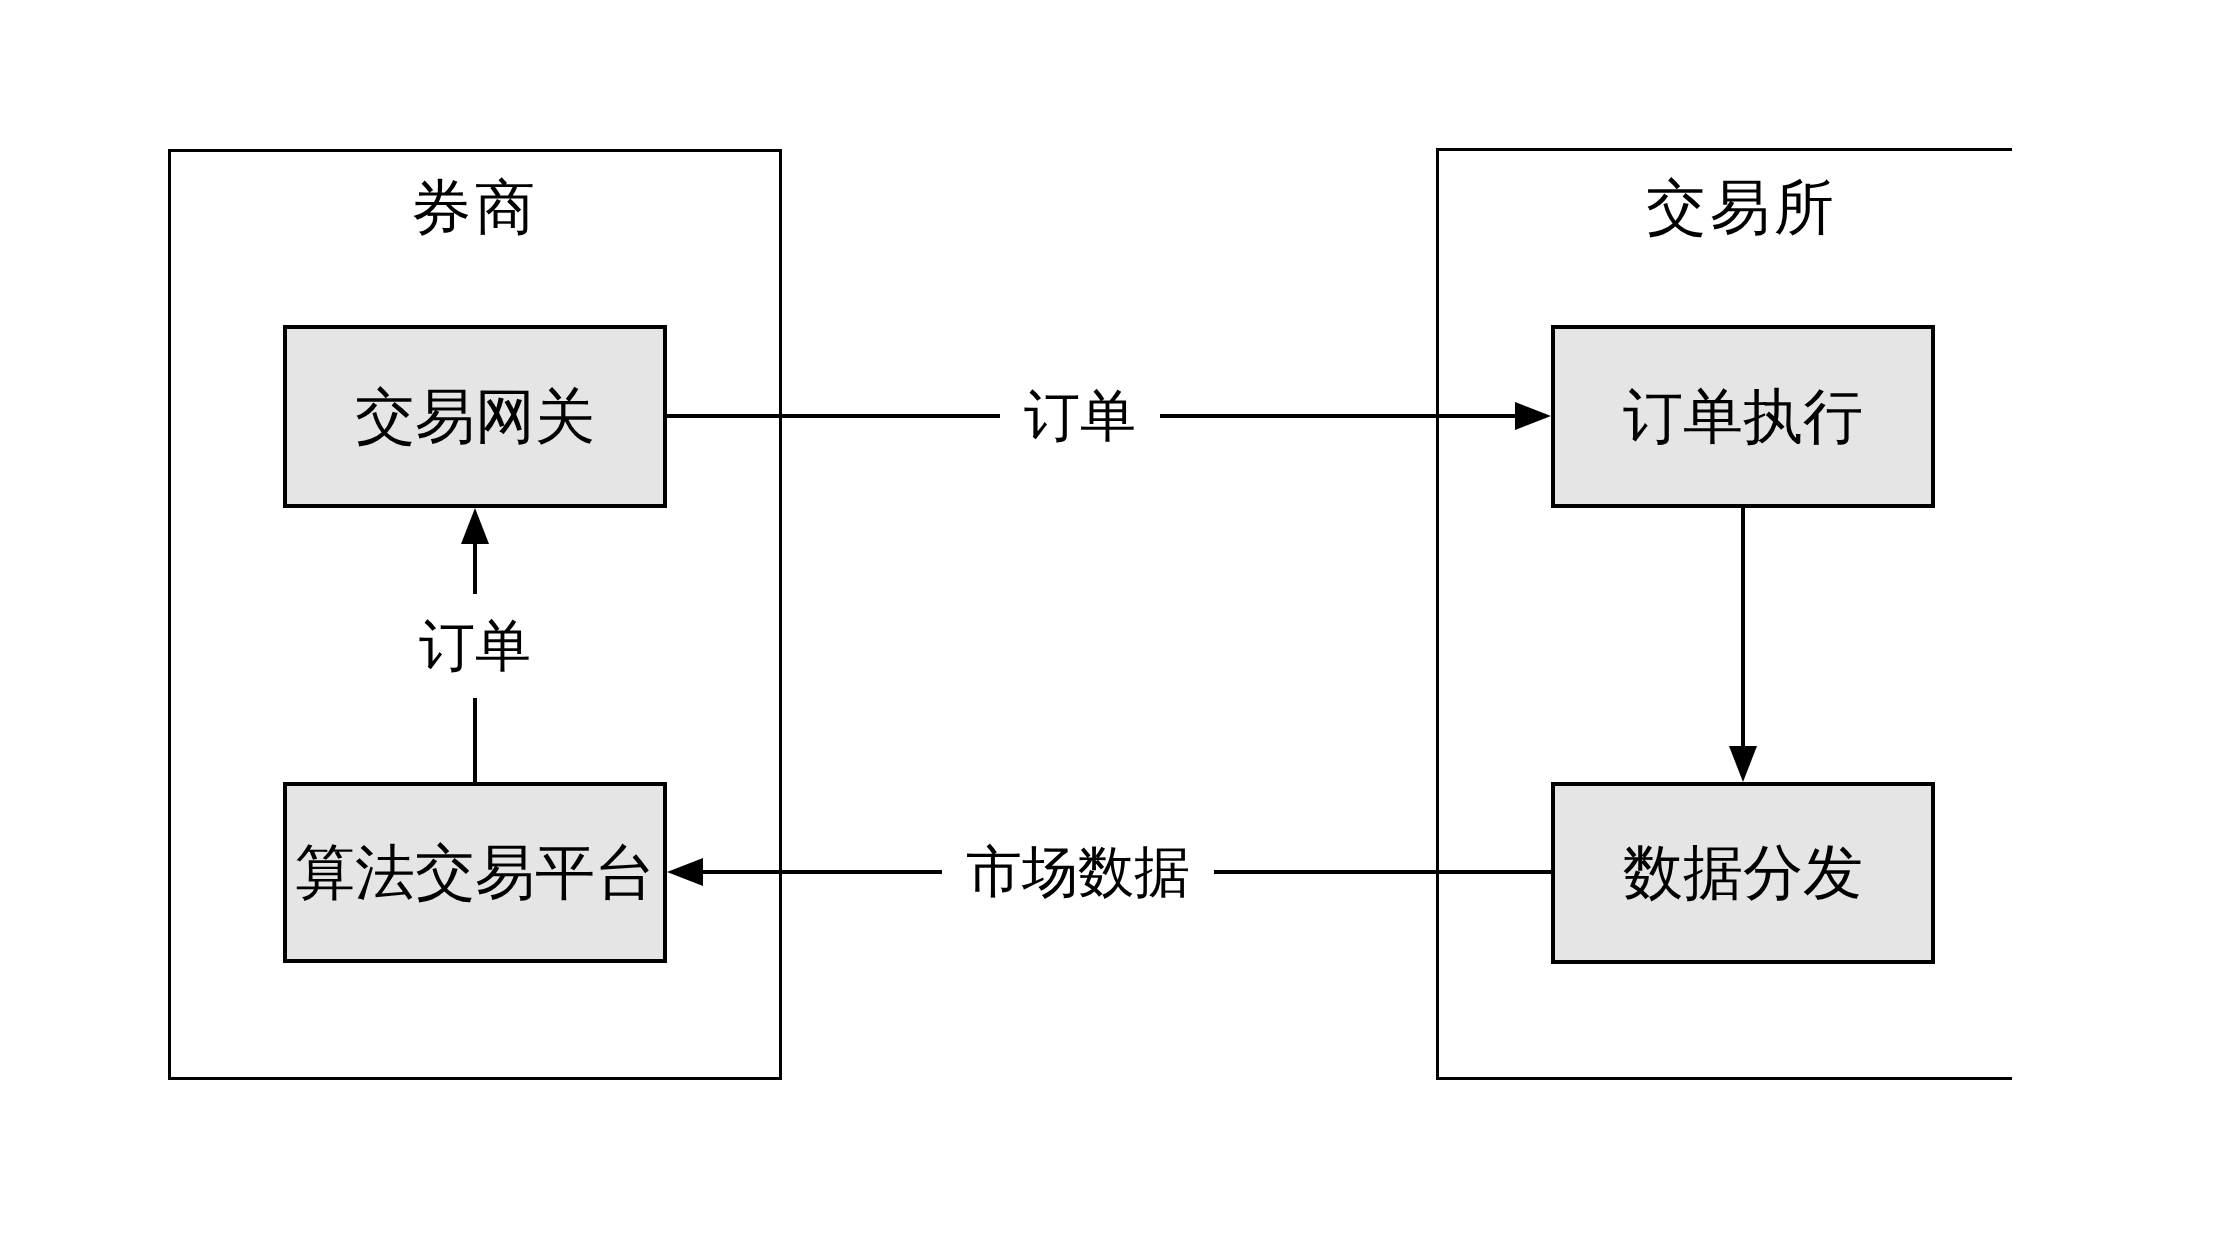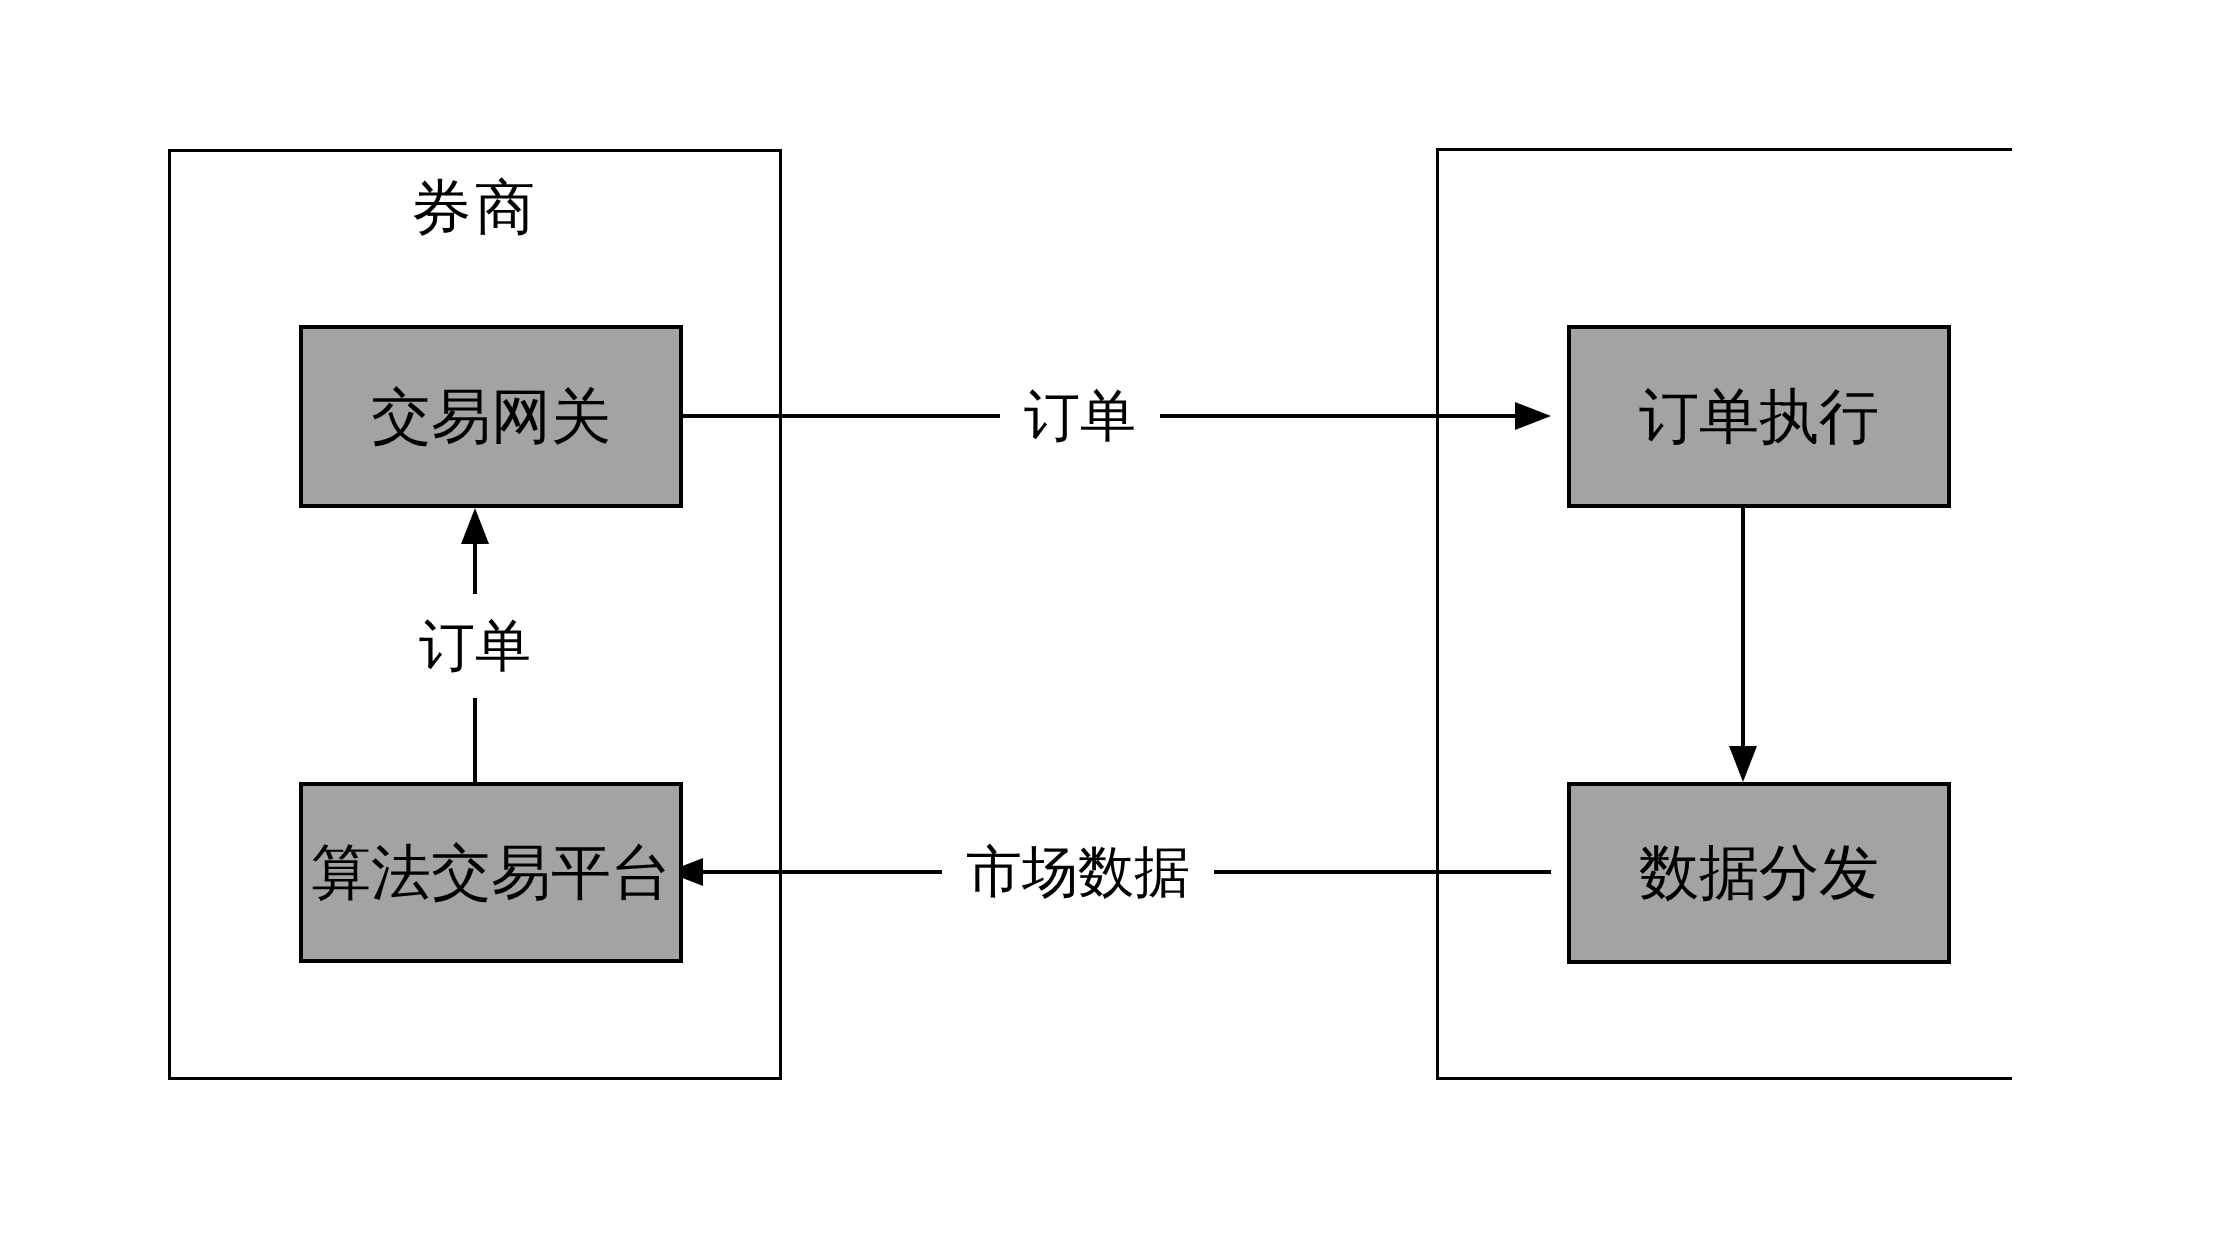--- a/index.html
+++ b/index.html
@@ -28,30 +28,29 @@
     letter-spacing: 4px;
     text-align: center;
     white-space: nowrap;
   }
   #broker-title   { left: 168px;  top: 178px; width: 614px; }
   #exchange-title { left: 1436px; top: 178px; width: 612px; }
 
   .node-box {
     position: absolute;
     border: 4px solid #000000;
-    background: #a3a3a3;
+    background: #e5e5e5;
     box-sizing: border-box;
     display: flex;
     align-items: center;
     justify-content: center;
     font-size: 60px;
     line-height: 60px;
     white-space: nowrap;
     z-index: 2;
-    margin-left: 16px;
   }
   #node-gateway    { left: 283px;  top: 325px; width: 384px; height: 183px; }
   #node-algo       { left: 283px;  top: 782px; width: 384px; height: 181px; }
   #node-order-exec { left: 1551px; top: 325px; width: 384px; height: 183px; }
   #node-data-dist  { left: 1551px; top: 782px; width: 384px; height: 182px; }
 
   .edge-line {
     position: absolute;
     background: #000000;
     z-index: 1;
@@ -111,20 +110,21 @@
 </style>
 </head>
 <body>
 
 <div class="canvas">
 
   <div class="container-box" id="broker-container"></div>
   <div class="container-box" id="exchange-container"></div>
 
   <div class="zone-title" id="broker-title">券商</div>
+  <div class="zone-title" id="exchange-title">交易所</div>
 
   <div class="edge-line" id="line-order-h"></div>
   <div class="edge-line" id="line-market-h"></div>
   <div class="edge-line" id="line-order-v"></div>
   <div class="edge-line" id="line-quote-v"></div>
 
   <div class="arrowhead" id="arrowhead-order-right"></div>
   <div class="arrowhead" id="arrowhead-market-left"></div>
   <div class="arrowhead" id="arrowhead-order-up"></div>
   <div class="arrowhead" id="arrowhead-quote-down"></div>

